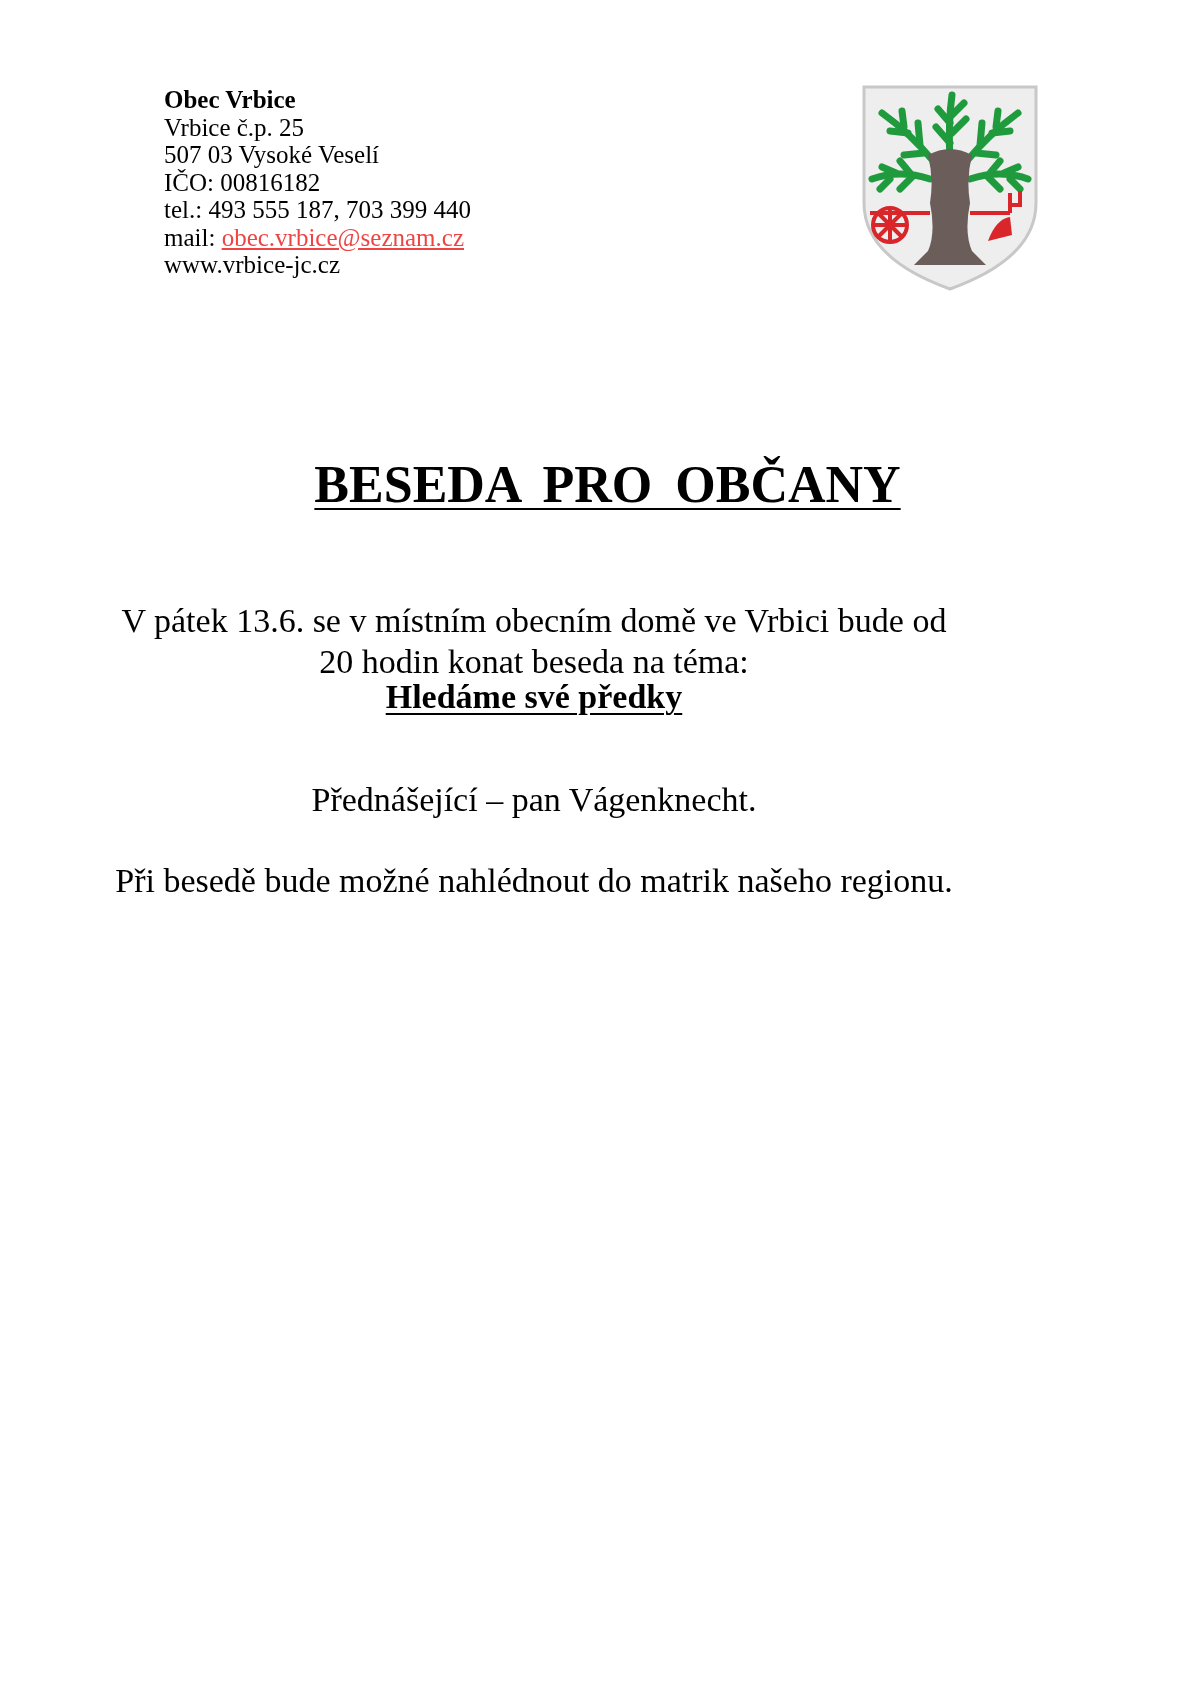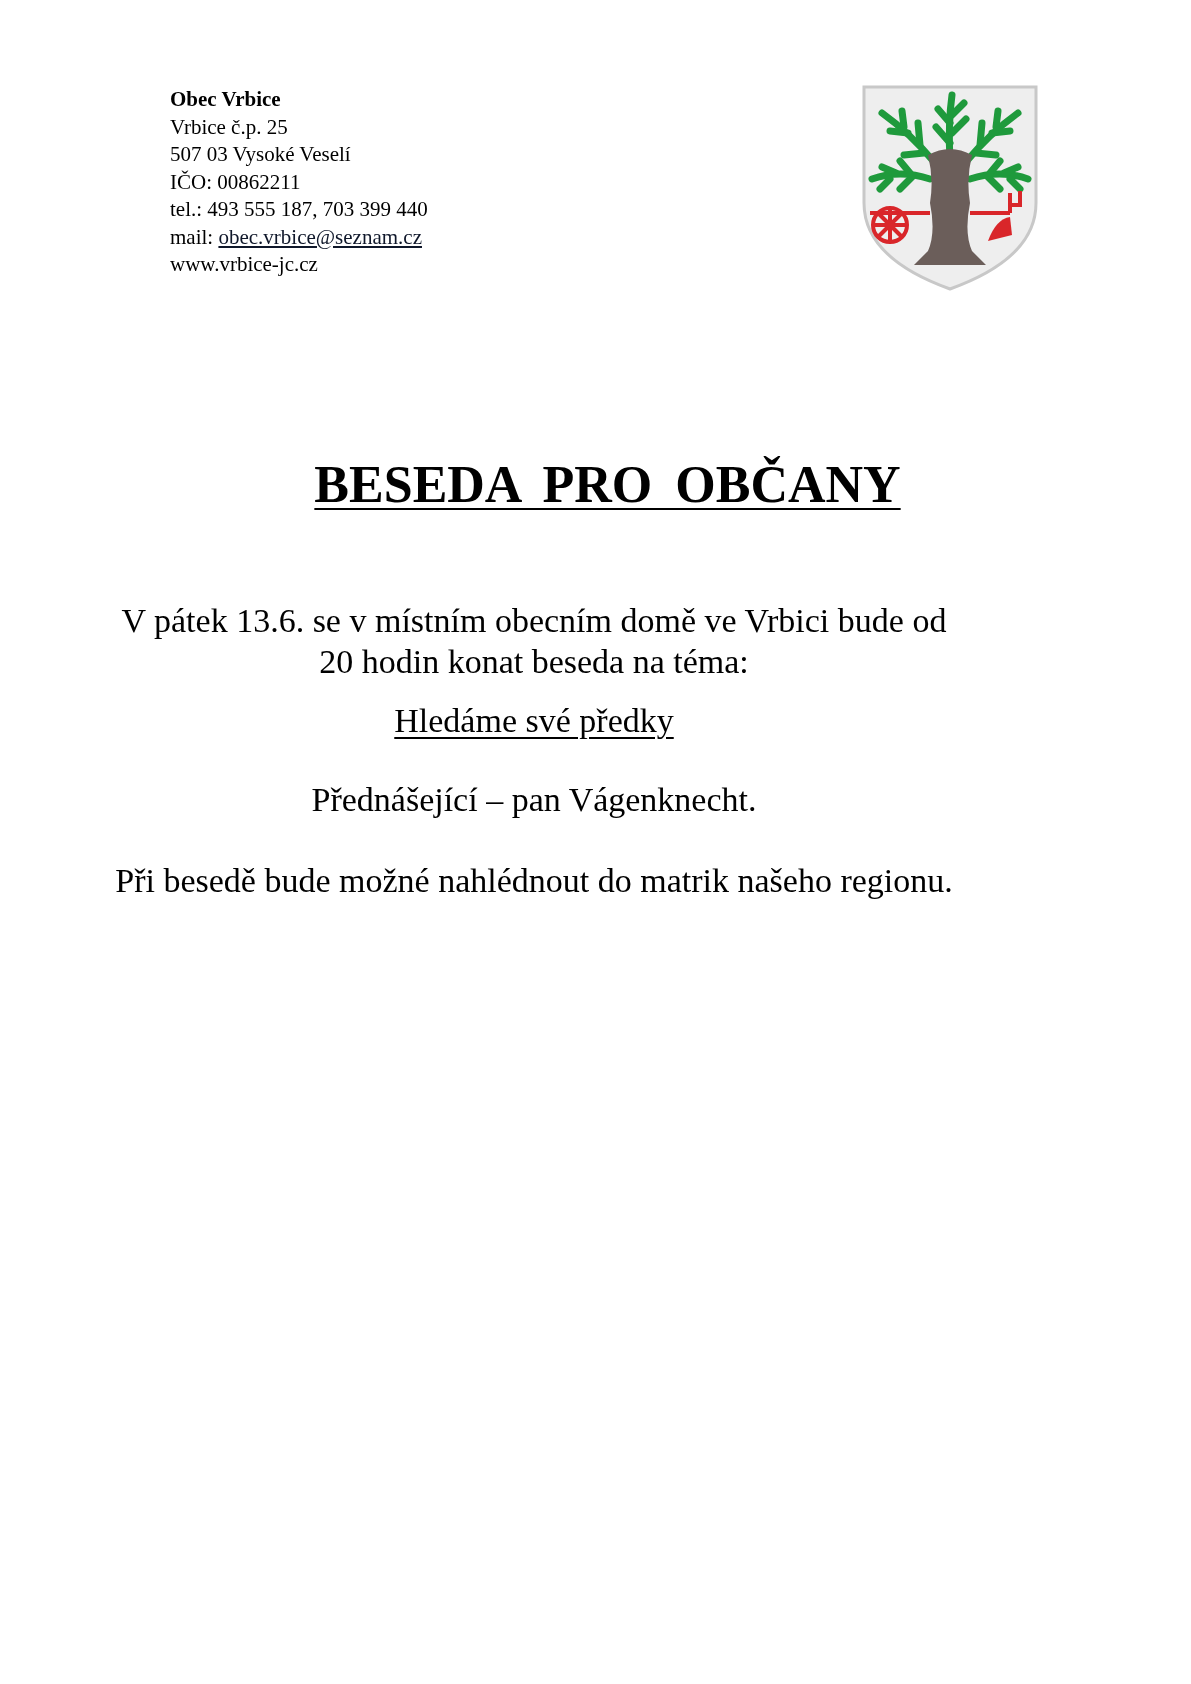--- a/index.html
+++ b/index.html
@@ -1,40 +1,40 @@
 <!DOCTYPE html>
 <html><head>
 <meta charset="utf-8">
 <style>
   html, body { margin: 0; padding: 0; background: #ffffff; }
   body { width: 1191px; height: 1684px; position: relative; overflow: hidden;
          font-family: "Liberation Serif", "DejaVu Serif", serif; color: #000; }
-  .header { position: absolute; left: 170px; top: 86px; font-size: 21px; line-height: 27.5px; }
+  .header { position: absolute; left: 164px; top: 86px; font-size: 25px; line-height: 27.5px; }
   .header .line { display: block; white-space: nowrap; }
   .header .org { font-weight: bold; }
-  .header a { color: #0f172a; text-decoration: underline; margin-top: 29px; }
+  .header a { color: #ef4444; text-decoration: underline; margin-top: 29px; }
   .coat { position: absolute; left: 860px; top: 83px; width: 180px; height: 210px; }
   .title { position: absolute; left: 12px; width: 1191px; top: 455px; text-align: center;
            font-size: 52px; font-weight: bold; }
   .title span { text-decoration: underline; text-decoration-thickness: 2px; text-underline-offset: 6px; word-spacing: 10px; }
   .para { position: absolute; left: 0; width: 1068px; text-align: center; font-size: 34px; line-height: 41px; }
   .p1 { top: 600px; }
-  .topic { top: 700px; font-weight: normal; }
+  .topic { top: 676px; font-weight: bold; }
   .topic span { text-decoration: underline; text-decoration-thickness: 2px; text-underline-offset: 5px; }
   .speaker { top: 779px; }
   .note { top: 824px; margin-top: 36px; }
 </style>
 </head>
 <body>
 
 <div class="header">
   <span class="line org">Obec Vrbice</span>
   <span class="line">Vrbice č.p. 25</span>
   <span class="line">507 03 Vysoké Veselí</span>
-  <span class="line">IČO: 00862211</span>
+  <span class="line">IČO: 00816182</span>
   <span class="line">tel.: 493 555 187, 703 399 440</span>
   <span class="line"><span>mail: </span><a>obec.vrbice@seznam.cz</a></span>
   <span class="line">www.vrbice-jc.cz</span>
 </div>
 
 <div class="coat">
   <svg width="180" height="210" viewBox="0 0 180 210">
     <path d="M4 4 H176 V120 Q176 175 90 206 Q4 175 4 120 Z" fill="#eeeeee" stroke="#c8c8c8" stroke-width="3"></path>
 
     <g stroke="#1f9a3c" stroke-width="7" stroke-linecap="round" fill="none">

